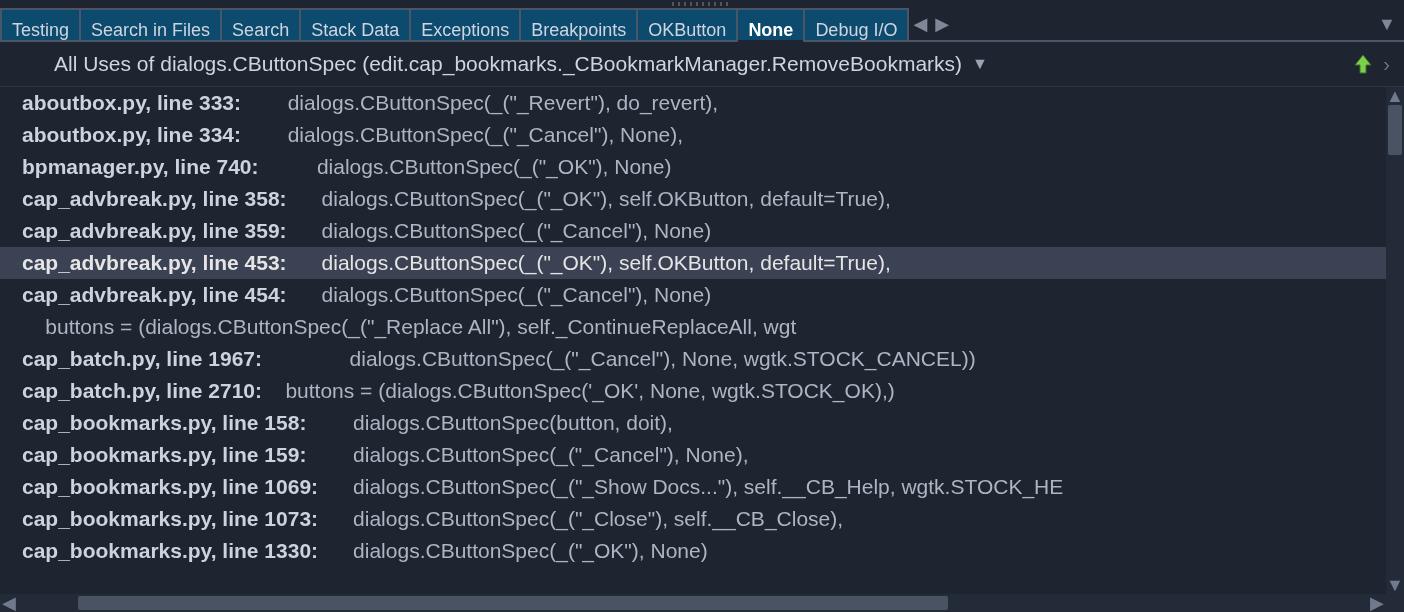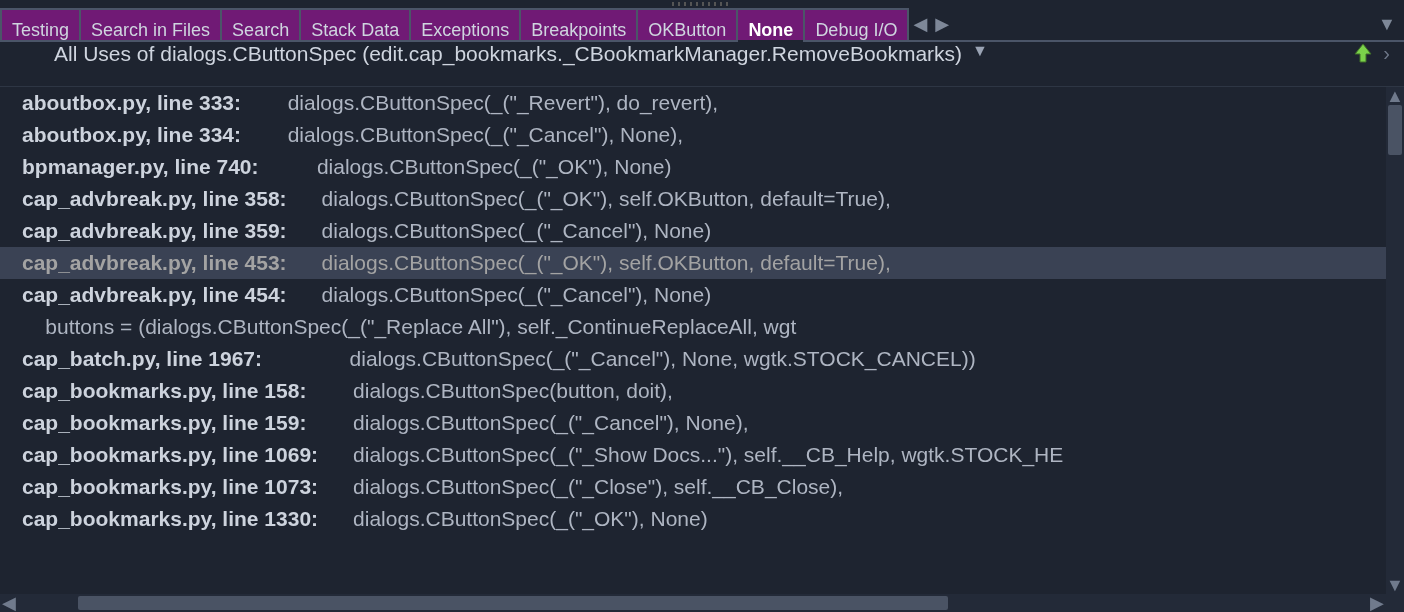--- a/index.html
+++ b/index.html
@@ -31,21 +31,21 @@
     position:relative;
   }
   .tab {
     border:2px solid #4b5568;
     border-bottom:none;
     padding:10px 10px 0 10px;
     margin-right:-2px;
     display:flex; align-items:center;
     color:#cfd5df;
     cursor:pointer;
-    background:#701a75;
+    background:#0c4a6e;
     white-space:nowrap;
   }
   .tab.active {
     color:#ffffff;
     font-weight:600;
     position:relative;
     z-index:2;
   }
   .tab.active::after {
     content:"";
@@ -53,21 +53,21 @@
     background:#1e2430;
   }
   .tabnav {
     display:flex; align-items:center; gap:8px; margin-left:6px; margin-right:auto;
   }
   .tabnav .arrow { color:#7e8898; cursor:pointer; }
   .menu-btn { width:34px; display:flex; align-items:center; justify-content:center; color:#7e8898; cursor:pointer; }
 
   
   .header {
-    display:flex; align-items:flex-start;
+    display:flex; align-items:center;
     height:44px;
     padding:0 14px 0 54px;
     gap:10px;
     color:#cfd5df;
     font-size:21px;
   }
   .header .title { white-space:nowrap; overflow:hidden; text-overflow:ellipsis; }
   .header .drop { color:#9aa3b4; cursor:pointer; font-size:16px; }
   .header .spacer { flex:1; }
   .header .up-arrow svg { display:block; }
@@ -79,21 +79,21 @@
     position:absolute; left:0; right:18px; top:0; bottom:18px;
     overflow:hidden;
     font-family:"Segoe UI","Helvetica Neue",Arial,sans-serif;
     font-size:21px;
     line-height:32px;
     white-space:nowrap;
   }
   .row { display:flex; padding-left:22px; }
   .row.selected { background:#3a4254; }
   .loc { font-weight:700; color:#e6e9ef; }
-  .row.selected .loc, .row.selected .code { color:#a3a3a3;text-align:center; }
+  .row.selected .loc, .row.selected .code { color:#e5e5e5;text-align:center; }
   .code { color:#bac1ce; font-weight:400; white-space:pre; }
   .row:not(.selected) .loc { color:#cdd3dd; }
   .row:not(.selected) .code { color:#aeb5c2; }
 
   
   .vscroll { position:absolute; right:0; top:0; bottom:18px; width:18px; background:#232a38; }
   .vscroll .arrow { height:18px; display:flex; align-items:center; justify-content:center; color:#707a8c; cursor:pointer; }
   .vscroll .track { position:absolute; top:18px; bottom:18px; left:0; right:0; }
   .vscroll .thumb { position:absolute; left:2px; right:2px; top:0; height:50px; background:#4a5364; border-radius:2px; cursor:pointer; }
 
@@ -175,20 +175,24 @@
           <span class="code">      dialogs.CButtonSpec(_("_Cancel"), None)</span>
         </div>
         <div class="row">
           <span class="code">    buttons = (dialogs.CButtonSpec(_("_Replace All"), self._ContinueReplaceAll, wgt</span>
         </div>
         <div class="row">
           <span class="loc">cap_batch.py, line 1967:</span>
           <span class="code">               dialogs.CButtonSpec(_("_Cancel"), None, wgtk.STOCK_CANCEL))</span>
         </div>
         <div class="row">
+          <span class="loc">cap_batch.py, line 2710:</span>
+          <span class="code">    buttons = (dialogs.CButtonSpec('_OK', None, wgtk.STOCK_OK),)</span>
+        </div>
+        <div class="row">
           <span class="loc">cap_bookmarks.py, line 158:</span>
           <span class="code">        dialogs.CButtonSpec(button, doit),</span>
         </div>
         <div class="row">
           <span class="loc">cap_bookmarks.py, line 159:</span>
           <span class="code">        dialogs.CButtonSpec(_("_Cancel"), None),</span>
         </div>
         <div class="row">
           <span class="loc">cap_bookmarks.py, line 1069:</span>
           <span class="code">      dialogs.CButtonSpec(_("_Show Docs..."), self.__CB_Help, wgtk.STOCK_HE</span>

